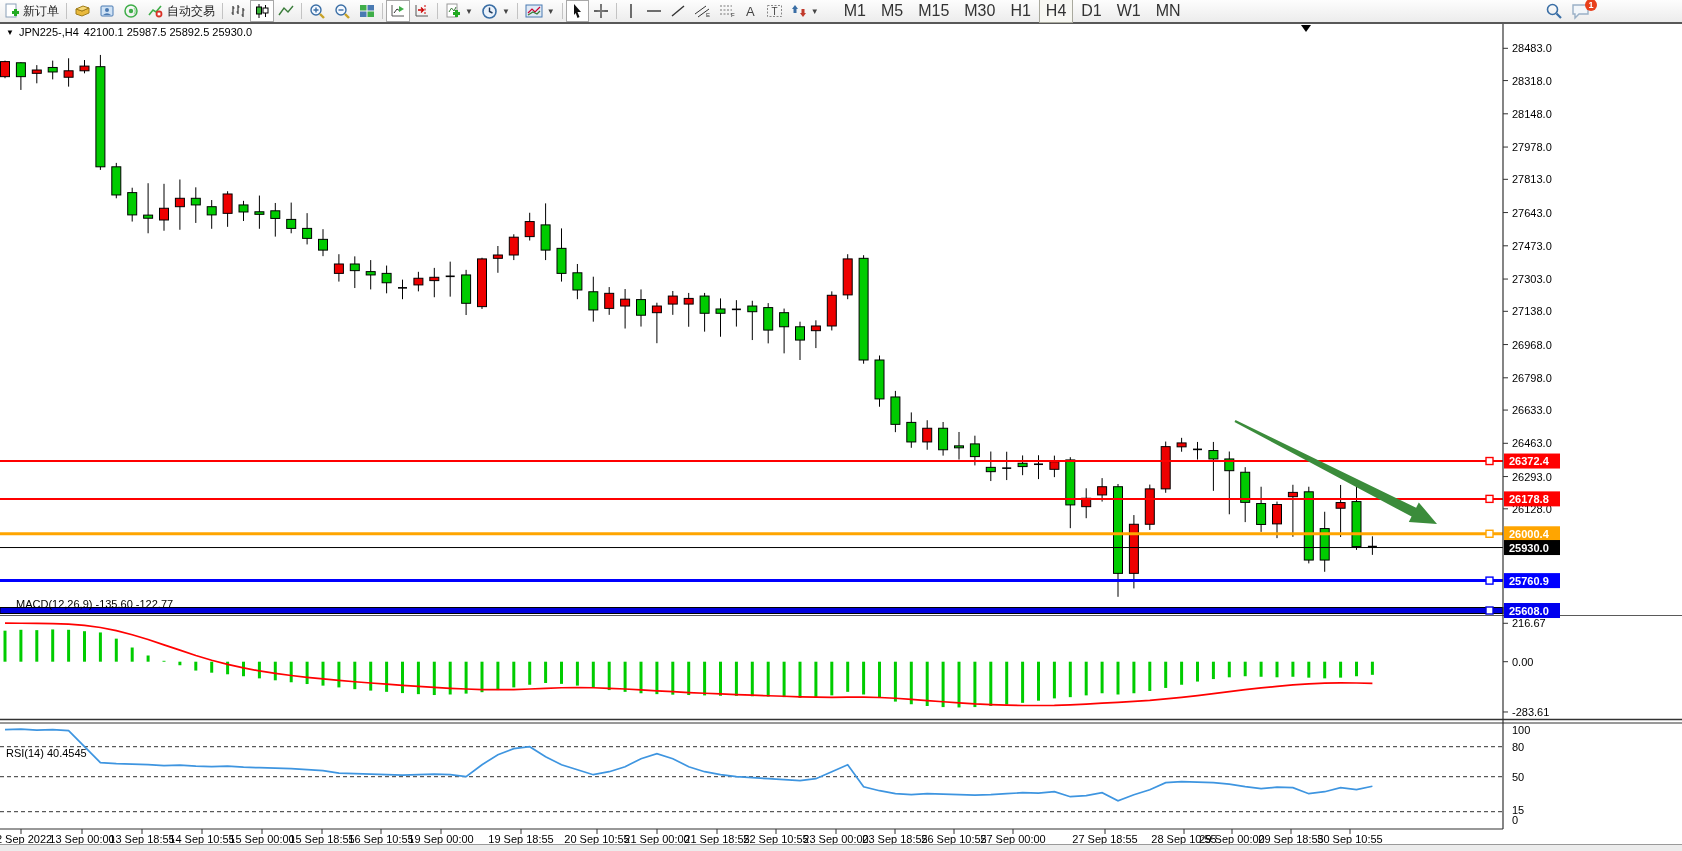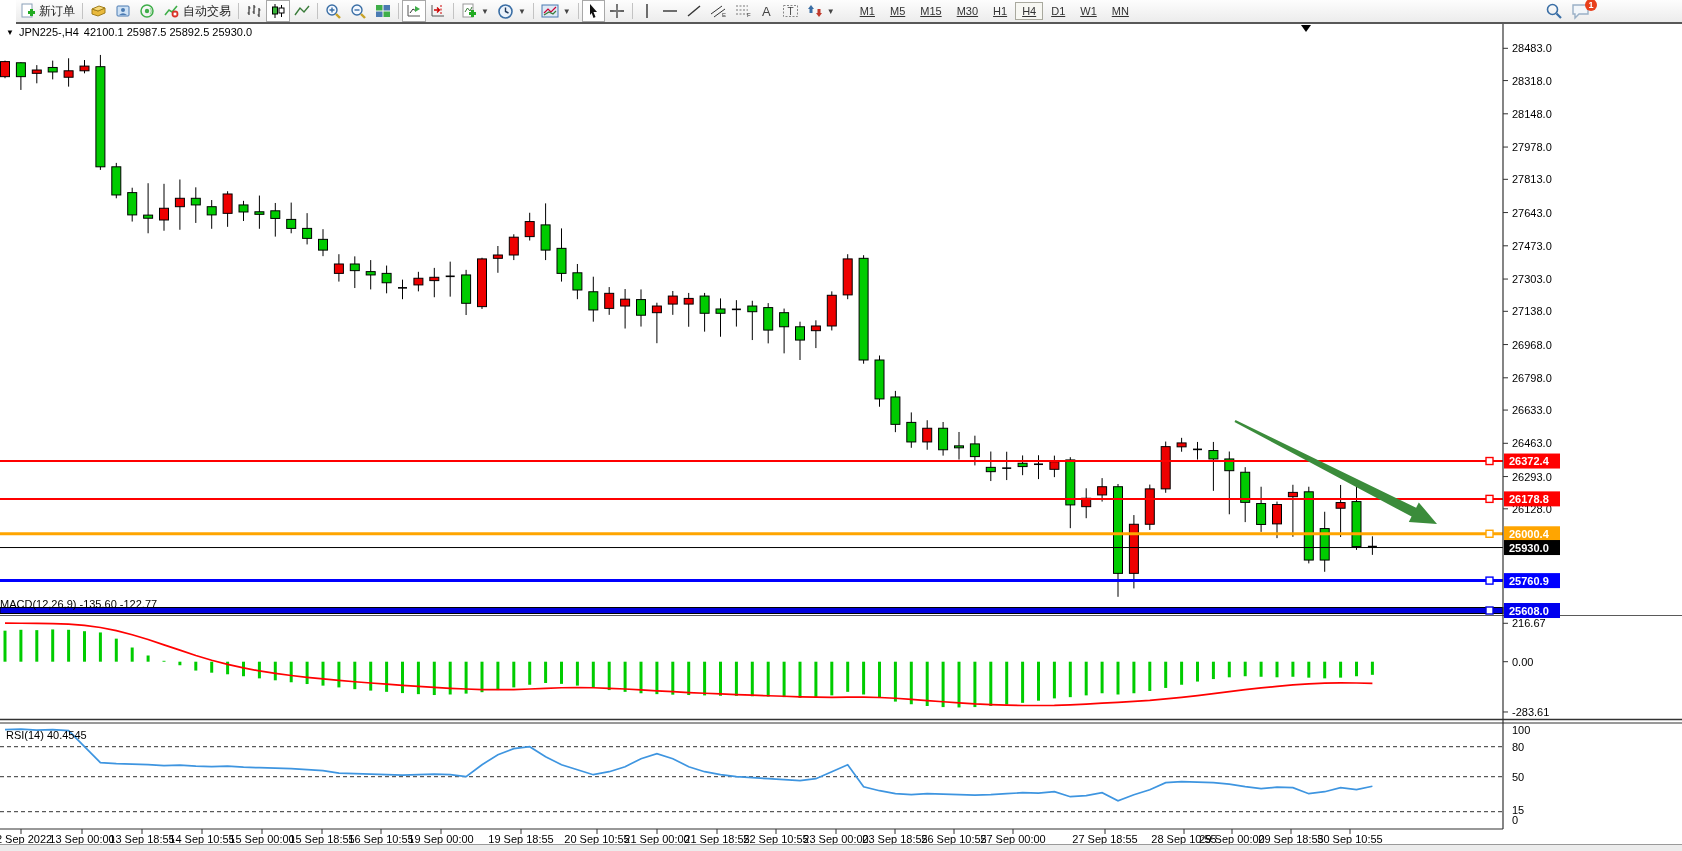--- a/index.html
+++ b/index.html
@@ -1,39 +1,39 @@
 <!DOCTYPE html>
 <html><head>
 <meta charset="utf-8">
 <style>
   html,body{margin:0;padding:0;background:#fff;width:1682px;height:851px;overflow:hidden;
     font-family:"Liberation Sans","DejaVu Sans",sans-serif;}
   
   .toolbar{position:relative;z-index:5;height:22px;display:flex;align-items:center;
     background:linear-gradient(#fdfdfd,#ececec);border-bottom:2px solid #585858;
-    font-size:12px;color:#222;user-select:none;margin-left:16px;}
+    font-size:12px;color:#222;user-select:none;}
   .tb-btn{height:20px;display:flex;align-items:center;gap:3px;padding:0 3px;border:1px solid transparent;}
   .tb-btn.pressed{background:#fff;border:1px solid #a8a8a8;}
   .tb-sep{width:1px;height:16px;background:#c3c3c3;margin:0 3px;}
   .tb-caret{font-size:8px;color:#444;margin-left:1px;}
   .ti{display:block}
   .tf-group{display:flex;align-items:center;gap:1px;margin-left:14px;}
-  .tf-btn{font-size:11px;color:#333;padding:2px 6px;border:1px solid transparent;text-decoration:underline;}
+  .tf-btn{font-size:16px;color:#333;padding:2px 6px;border:1px solid transparent;}
   .tf-btn.active{background:#f7f7f2;border:1px solid #a9a99e;}
   .tb-right{margin-left:auto;display:flex;align-items:center;gap:8px;padding-right:92px;}
   .chat-wrap{position:relative;}
   .badge{position:absolute;top:-4px;right:-7px;background:#e8401c;color:#fff;border-radius:8px;
     font-size:9px;min-width:12px;height:12px;line-height:12px;text-align:center;font-weight:700;}
   
   #chart-svg{position:absolute;left:0;top:0;z-index:1;}
   .ov{position:absolute;z-index:3;font-size:11px;color:#000;white-space:nowrap;}
   #title-ov{left:6px;top:26px;display:flex;align-items:center;gap:5px;}
   #title-ov .tri{font-size:8px;}
-  #macd-ov{left:0;top:598px;text-align:center;}
-  #rsi-ov{left:6px;top:729px;}
+  #macd-ov{left:16px;top:598px;text-align:center;}
+  #rsi-ov{left:6px;top:747px;}
   .bottom-strip{position:absolute;left:0;bottom:0;width:1682px;height:6px;
     background:#ececec;border-top:1px solid #9a9a9a;z-index:4;}
 </style>
 </head>
 <body>
 
 <div class="toolbar">
   <div class="tb-btn">
     <span>
         <svg class="ti" width="16" height="16" viewBox="0 0 16 16">

